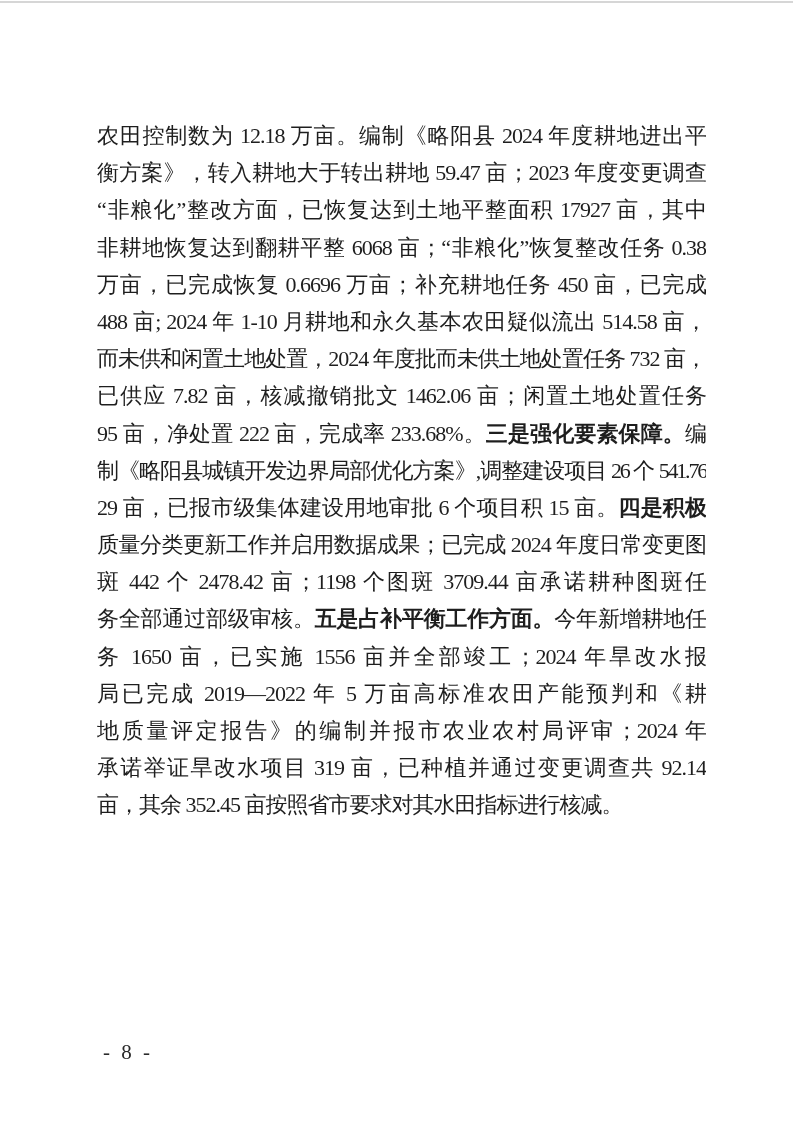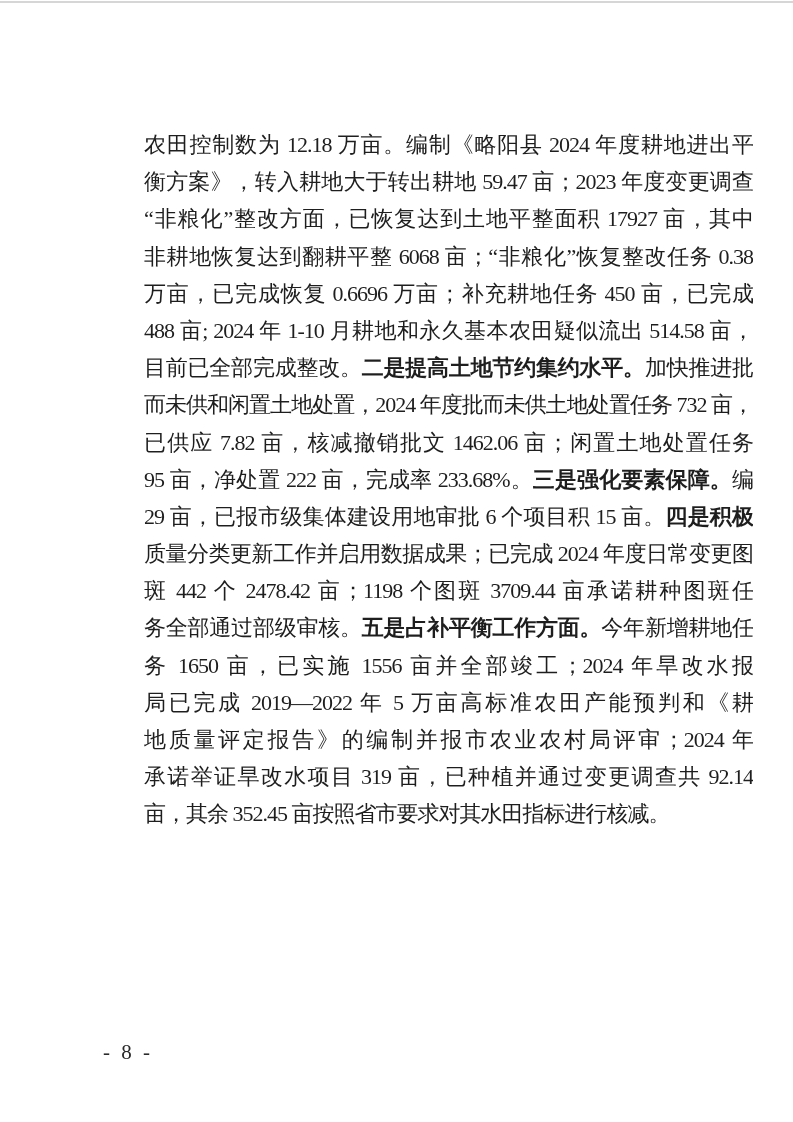--- a/index.html
+++ b/index.html
@@ -21,23 +21,22 @@
     position: absolute;
     top: 1px;
     left: 0;
     width: 793px;
     height: 2px;
     background: #d6d6d6;
   }
   .text-block {
     position: absolute;
     left: 97px;
-    top: 126px;
+    top: 117px;
     width: 609px;
-    margin-left: 47px;
   }
   .doc-line {
     height: 37.2px;
     line-height: 37.2px;
     font-size: 22px;
     letter-spacing: -1px;
     text-align: justify;
     text-align-last: justify;
     text-justify: inter-character;
     white-space: normal;
@@ -68,24 +67,24 @@
 
 <div class="page">
   <div class="top-scan-line"></div>
   <div class="text-block" id="text-block">
       <div class="doc-line"><span class="seg">农田控制数为 12.18 万亩。编制《略阳县 2024 年度耕地进出平</span></div>
       <div class="doc-line"><span class="seg">衡方案》，转入耕地大于转出耕地 59.47 亩；2023 年度变更调查</span></div>
       <div class="doc-line"><span class="seg">“非粮化”整改方面，已恢复达到土地平整面积 17927 亩，其中</span></div>
       <div class="doc-line"><span class="seg">非耕地恢复达到翻耕平整 6068 亩；“非粮化”恢复整改任务 0.38</span></div>
       <div class="doc-line"><span class="seg">万亩，已完成恢复 0.6696 万亩；补充耕地任务 450 亩，已完成</span></div>
       <div class="doc-line"><span class="seg">488 亩; 2024 年 1-10 月耕地和永久基本农田疑似流出 514.58 亩，</span></div>
-      <div class="doc-line"><span class="seg">目前已全部完成整改。</span><span class="seg bold">二是提高土地节约集约水平。</span><span class="seg">加快推进批</span></div>
       <div class="doc-line"><span class="seg">而未供和闲置土地处置，2024 年度批而未供土地处置任务 732 亩，</span></div>
       <div class="doc-line"><span class="seg">已供应 7.82 亩，核减撤销批文 1462.06 亩；闲置土地处置任务</span></div>
       <div class="doc-line"><span class="seg">95 亩，净处置 222 亩，完成率 233.68%。</span><span class="seg bold">三是强化要素保障。</span><span class="seg">编</span></div>
+      <div class="doc-line compress"><span class="seg">制《略阳县城镇开发边界局部优化方案》,调整建设项目 26 个 541.76</span></div>
       <div class="doc-line"><span class="seg">29 亩，已报市级集体建设用地审批 6 个项目积 15 亩。</span><span class="seg bold">四是积极</span></div>
       <div class="doc-line"><span class="seg">质量分类更新工作并启用数据成果；已完成 2024 年度日常变更图</span></div>
       <div class="doc-line"><span class="seg">斑 442 个 2478.42 亩；1198 个图斑 3709.44 亩承诺耕种图斑任</span></div>
       <div class="doc-line"><span class="seg">务全部通过部级审核。</span><span class="seg bold">五是占补平衡工作方面。</span><span class="seg">今年新增耕地任</span></div>
       <div class="doc-line"><span class="seg">务 1650 亩，已实施 1556 亩并全部竣工；2024 年旱改水报</span></div>
       <div class="doc-line"><span class="seg">局已完成 2019—2022 年 5 万亩高标准农田产能预判和《耕</span></div>
       <div class="doc-line"><span class="seg">地质量评定报告》的编制并报市农业农村局评审；2024 年</span></div>
       <div class="doc-line"><span class="seg">承诺举证旱改水项目 319 亩，已种植并通过变更调查共 92.14</span></div>
       <div class="doc-line last"><span class="seg">亩，其余 352.45 亩按照省市要求对其水田指标进行核减。</span></div>
     </div>

